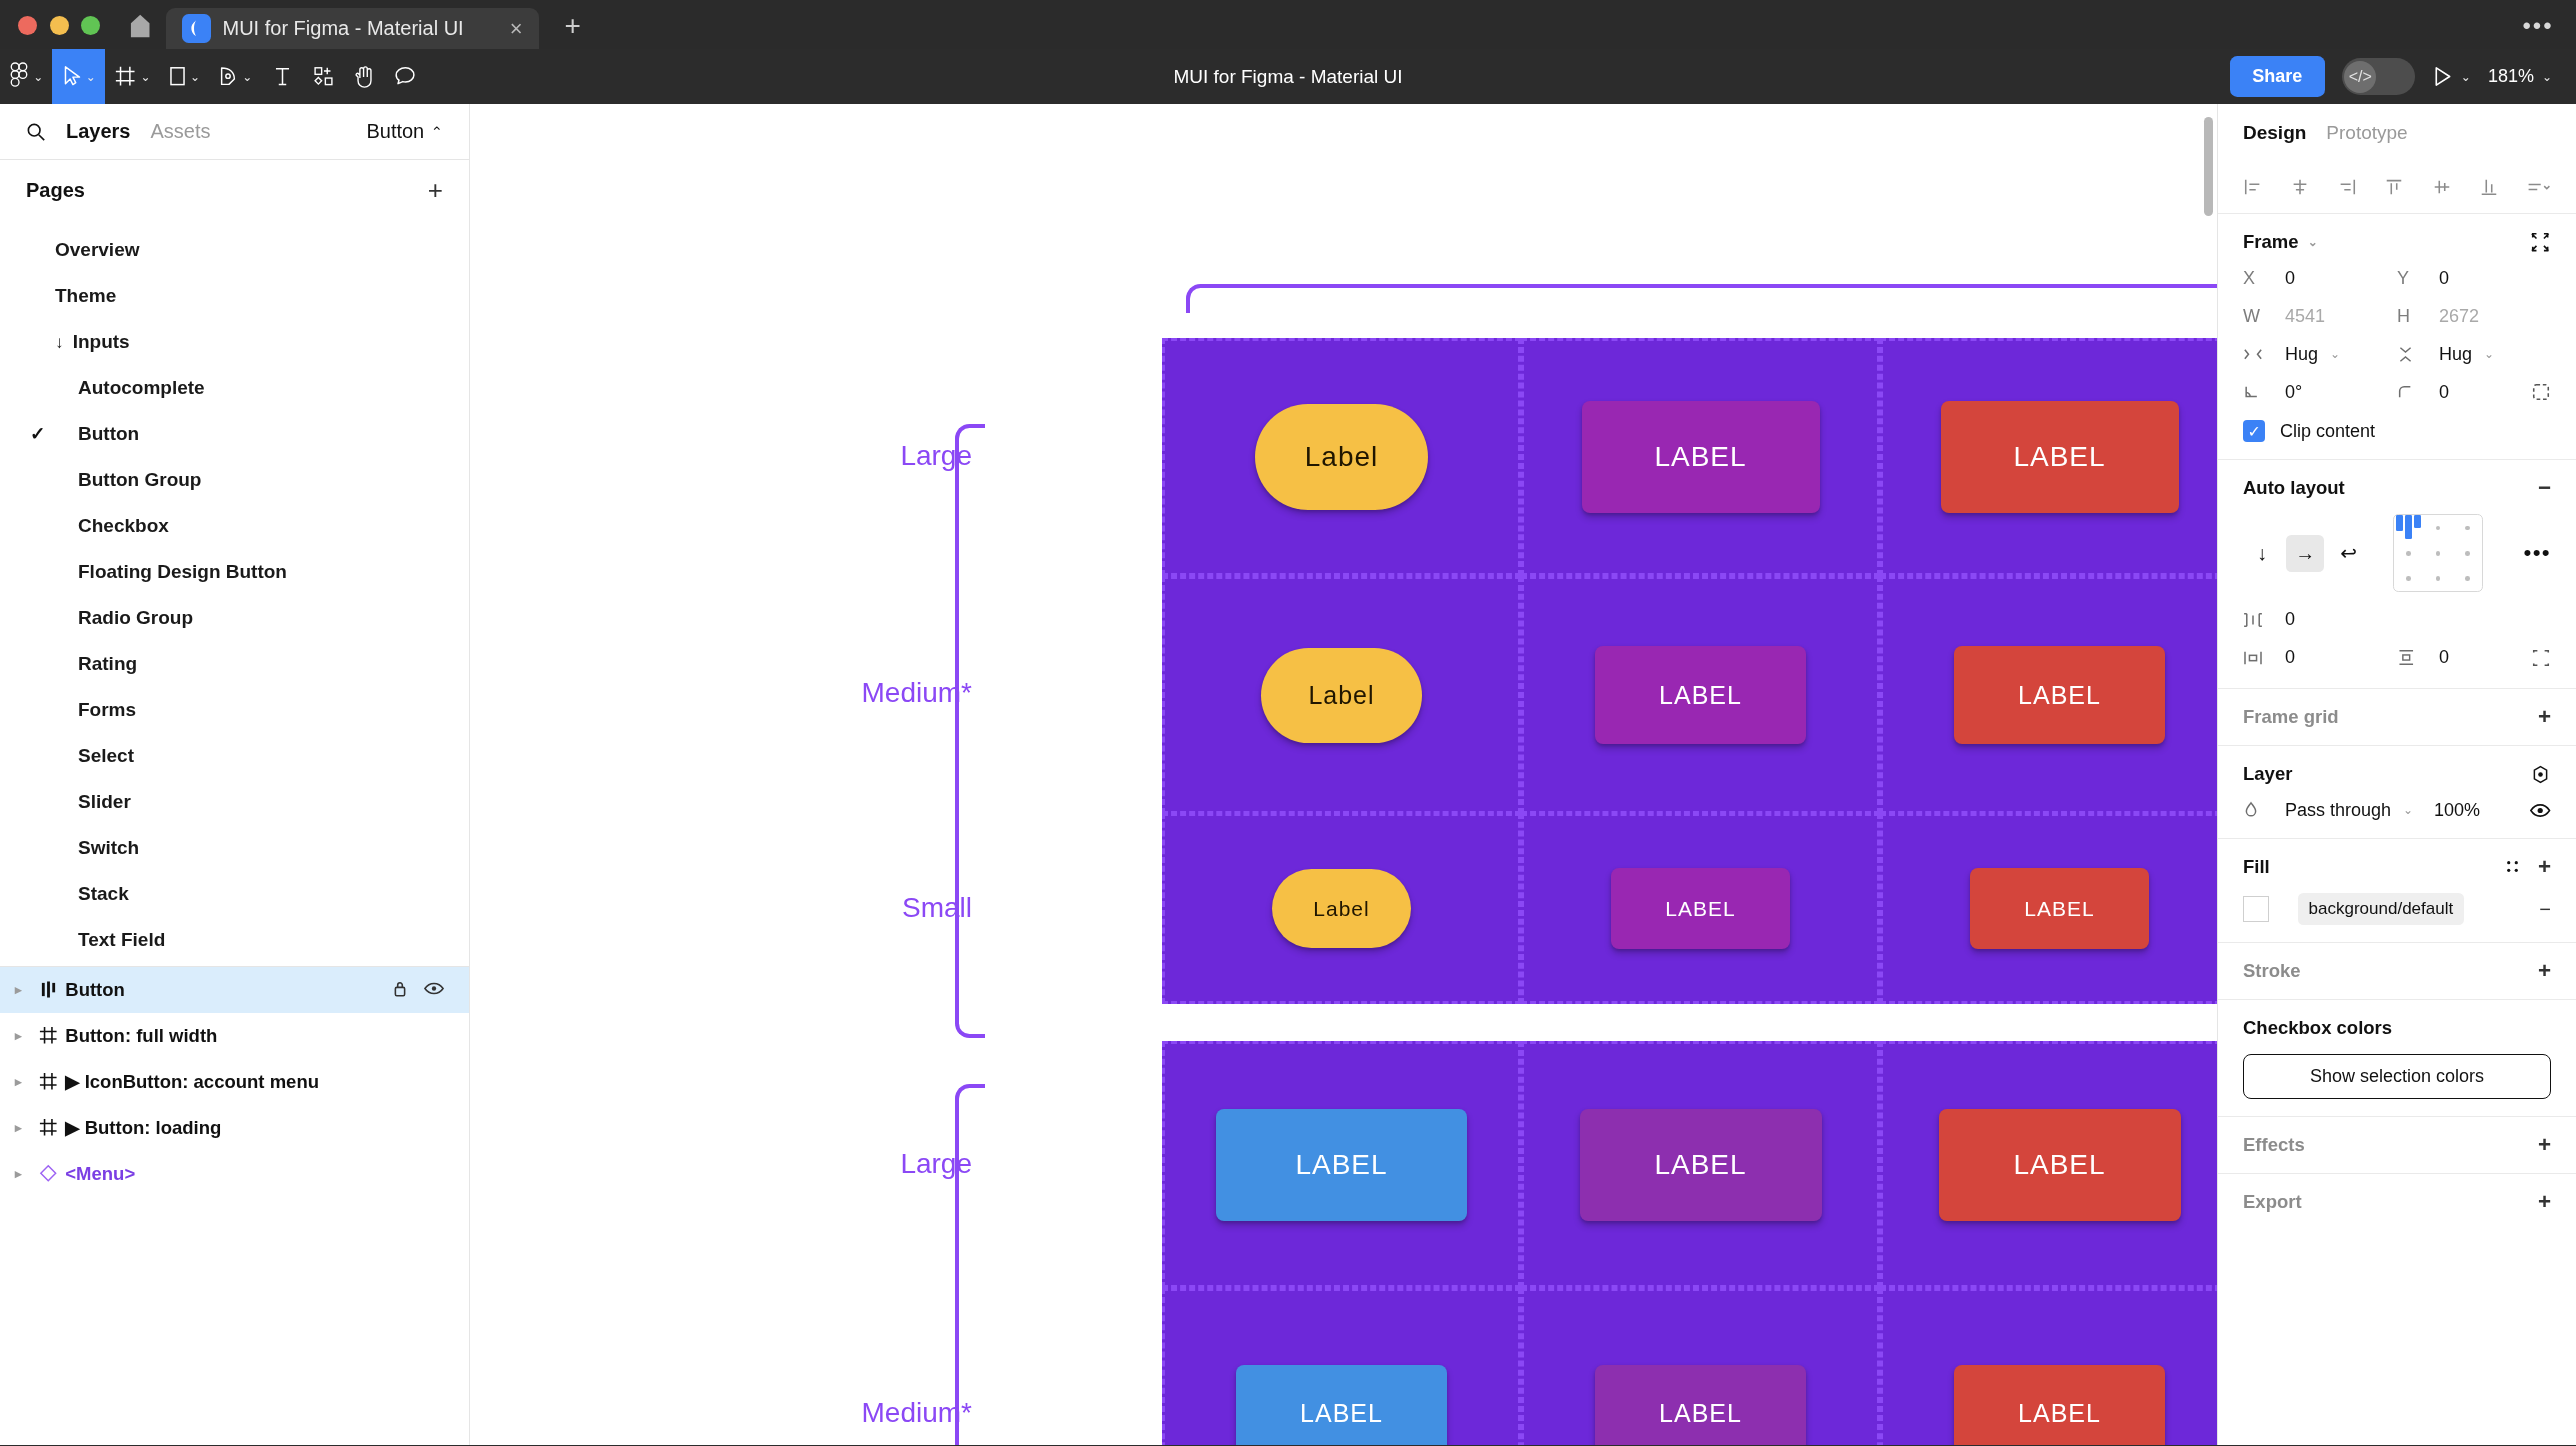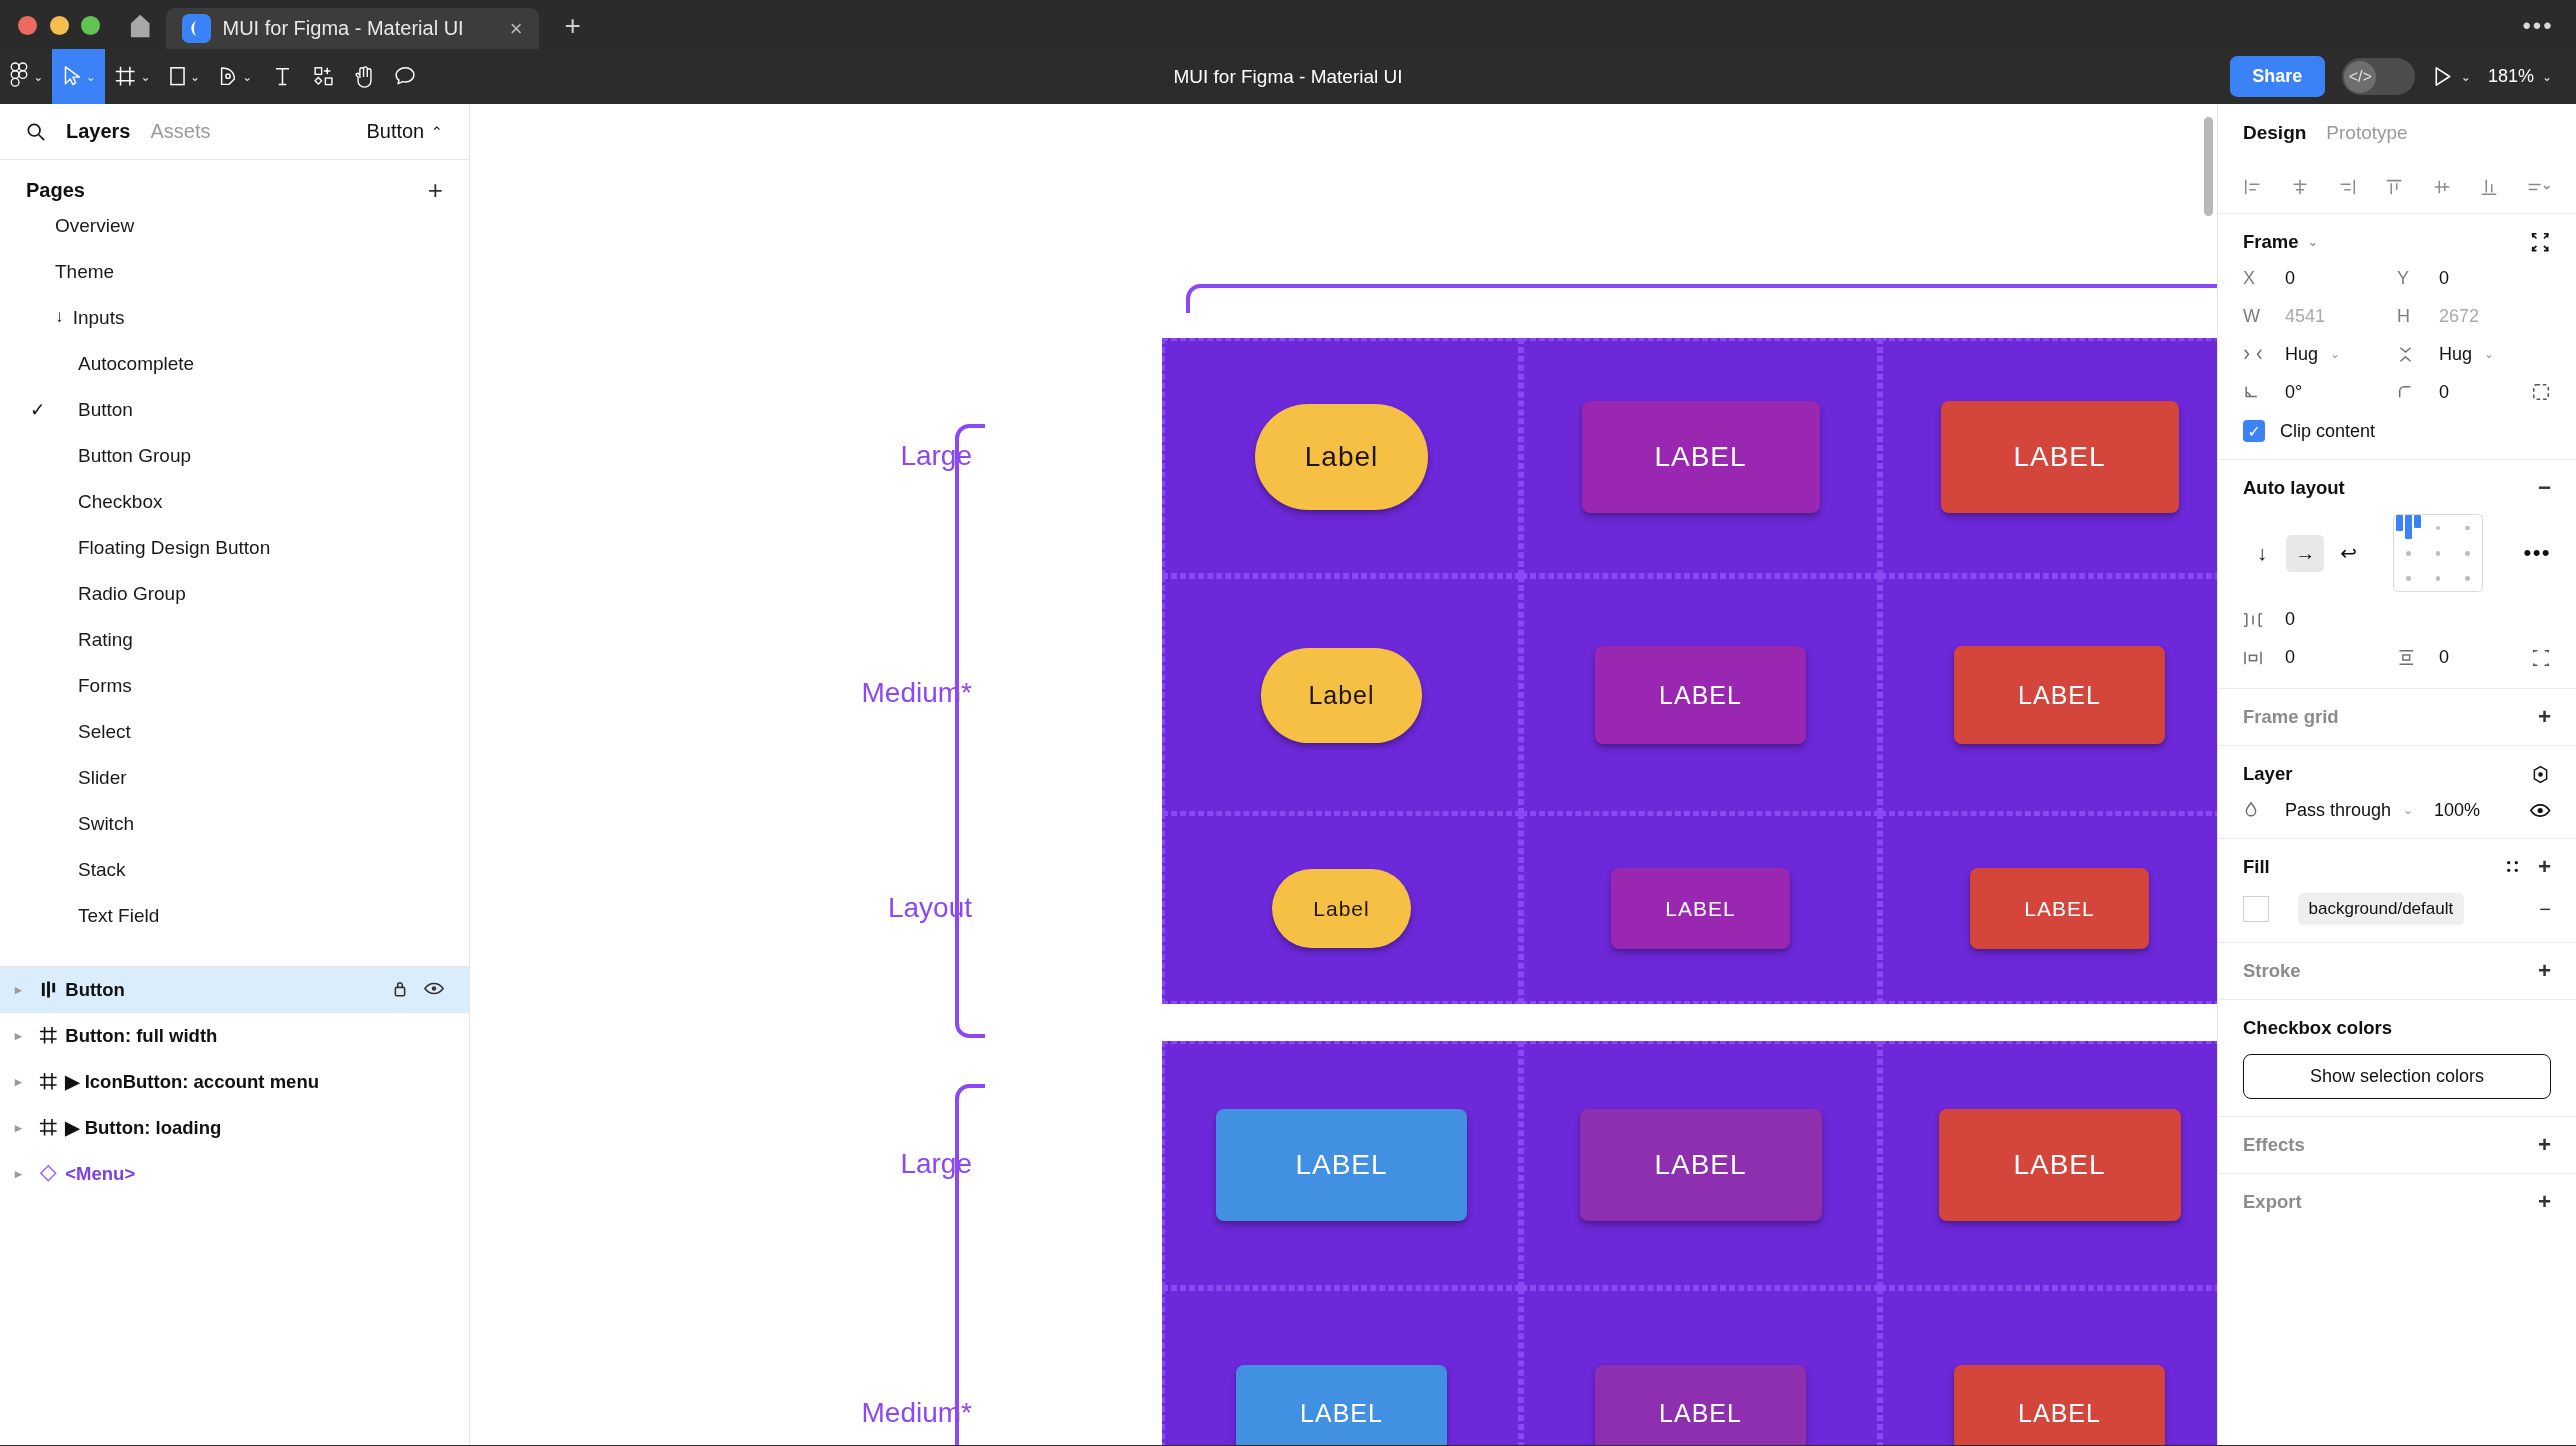--- a/index.html
+++ b/index.html
@@ -41,21 +41,21 @@
 
   
   .left-panel { width:470px; background:#fff; border-right:0.7px solid #e5e5e5; display:flex; flex-direction:column; flex:none;}
   .lp-tabs { height:56px; display:flex; align-items:center; gap:20px; padding:0 26px; border-bottom:0.7px solid #e5e5e5;}
   .lp-tab { font-size:20px; color:#9a9a9a; }
   .lp-tab.active { color:#111; font-weight:bold; }
   .lp-right { margin-left:auto; display:flex; align-items:center; gap:6.6px; color:#111; font-size:20px;}
   .pages-head { display:flex; align-items:center; padding:17px 26px 12px 26px; }
   .pages-head .t { font-size:20px; font-weight:bold; color:#111; }
   .pages-head .plus { margin-left:auto; font-size:26px; color:#333; line-height:1; font-weight:300;}
-  .page-item { height:46px; display:flex; align-items:flex-start; font-size:19px; color:#1a1a1a; padding-left:40px; position:relative;}
+  .page-item { height:46px; display:flex; align-items:flex-end; font-size:19px; color:#1a1a1a; padding-left:40px; position:relative;font-weight:bold;}
   .page-item .check { position:absolute; left:30px; font-size:18.5px; color:#111; }
   .page-item.lvl2 { padding-left:78px; }
   .page-item.lvl1 { padding-left:55px; }
   .arrow-dn { margin-right:9.2px; font-size:17px; }
   .layers-divider { border-top:0.7px solid #e5e5e5; margin-top:14.5px;}
   .layer-row { height:46px; display:flex; align-items:center; gap:0; font-size:18.5px; color:#111; font-weight:bold; padding-left:5.3px;}
   .layer-row.sel { background:#daedfc; }
   .caret { width:26px; text-align:center; color:#9b9b9b; font-size:13px; flex:none;}
   .licon { width:34px; text-align:center; flex:none; display:flex; align-items:center; justify-content:center;}
   .lname { white-space:nowrap; }
@@ -400,21 +400,21 @@
         <div class="gcell" style="left: 1051px; top: 472px; width: 359px; height: 238px;">
           <div class="mbtn" style="background: rgb(153, 39, 178); color: rgb(255, 255, 255); width: 211px; height: 98px; font-size: 25px;">
             <span>LABEL</span>
           </div>
         </div>
         <div class="gcell" style="left: 1410px; top: 472px; width: 359px; height: 238px;">
           <div class="mbtn" style="background: rgb(212, 69, 60); color: rgb(255, 255, 255); width: 211px; height: 98px; font-size: 25px;">
             <span>LABEL</span>
           </div>
         </div>
-        <div class="row-label" style="left: 317px; top: 788px;">Layout</div>
+        <div class="row-label" style="left: 317px; top: 788px;">Small</div>
         <div class="gcell" style="left: 692px; top: 709px; width: 359px; height: 191px;">
           <div class="mbtn pill" style="background: rgb(246, 192, 69); color: rgb(32, 22, 0); width: 139px; height: 79px; font-size: 21px;">
             <span>Label</span>
           </div>
         </div>
         <div class="gcell" style="left: 1051px; top: 709px; width: 359px; height: 191px;">
           <div class="mbtn" style="background: rgb(153, 39, 178); color: rgb(255, 255, 255); width: 179px; height: 81px; font-size: 21px;">
             <span>LABEL</span>
           </div>
         </div>

